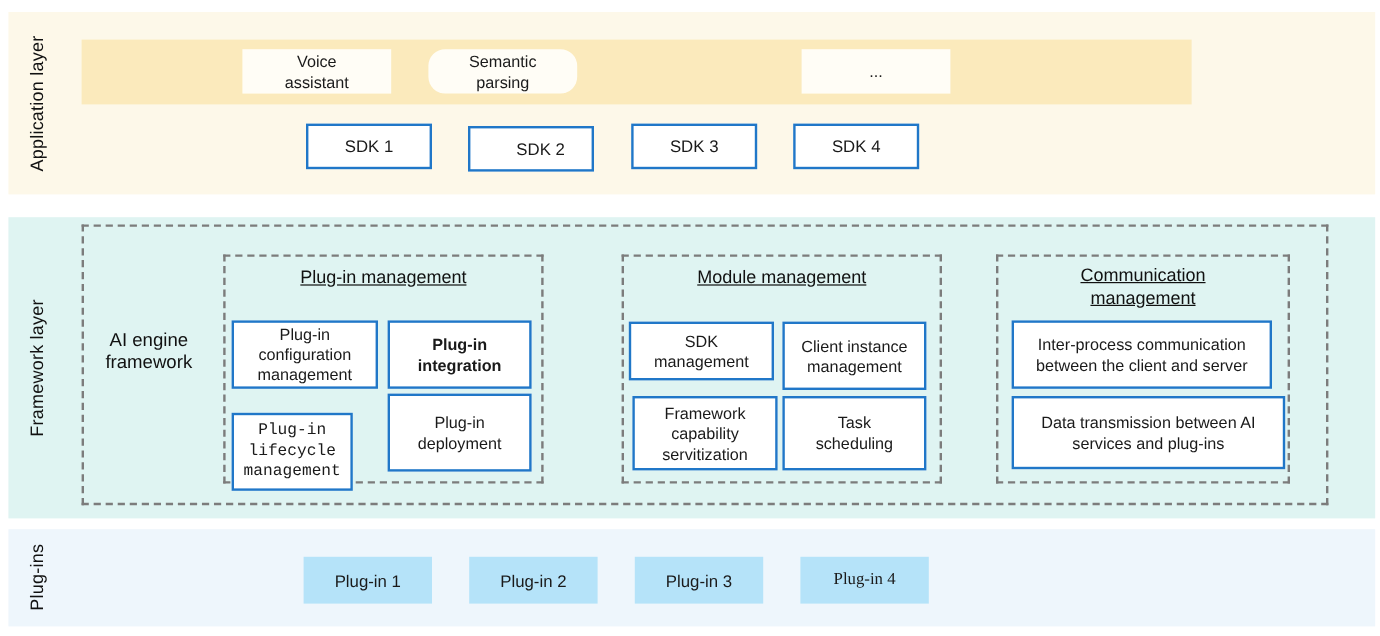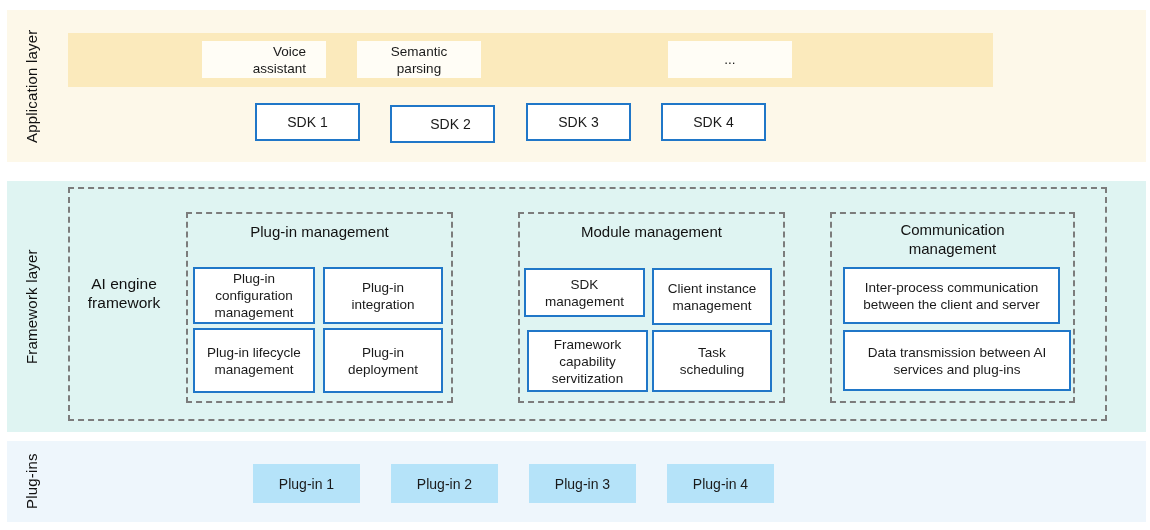--- a/index.html
+++ b/index.html
@@ -34,21 +34,21 @@
     display:flex; align-items:center; justify-content:center;
     font-size:14px;
   }
 
   .dashed {
     position:absolute; border:2px dashed #7c7c7c; box-sizing:border-box; background:transparent;
   }
   .outer-frame { left:68px; top:187px; width:1039px; height:234px; }
   .grp-title {
     position:absolute; text-align:center; font-size:15px; line-height:19px; color:#111;
-    display:flex; align-items:flex-start; justify-content:center;
+    display:flex; align-items:flex-start; justify-content:center;text-decoration:underline;
   }
   .grp-title span { display:inline-block; max-width:160px; }
 
   .wbox {
     position:absolute; background:#ffffff; border:2px solid #2077c8; box-sizing:border-box;
     display:flex; align-items:center; justify-content:center; text-align:center;
     font-size:13.5px; line-height:17px;
   }
   .wbox span { display:inline-block; }
 
@@ -65,24 +65,24 @@
 </head>
 <body>
 
 <div class="canvas">
 
   <div class="section sec-app"></div>
   <div class="vlabel" style="top:10px; height:152px;">Application layer</div>
 
   <div class="band"></div>
 
-  <div class="app-box" style="left:202px;text-align:right;">
+  <div class="app-box" style="left:202px;">
     <span>Voice assistant</span>
     </div>
-  <div class="app-box" style="left:357px;">
+  <div class="app-box" style="left:357px;border-radius:14px;">
     <span>Semantic parsing</span>
     </div>
   <div class="app-box" style="left:668px;">
     <span>...</span>
     </div>
 
   <div class="sdk-box" style="left:255px;">
     <span>SDK 1</span>
     </div>
   <div class="sdk-box" style="left:390px; top:105px;padding-left:16px;">
@@ -102,24 +102,24 @@
   <div class="engine-label">AI engine framework</div>
 
   <div class="dashed" style="left:186px; top:212px; width:267px; height:191px;"></div>
   <div class="grp-title" style="left:186px; top:222px; width:267px;">
     <span style="max-width:260px;">Plug-in management</span>
     </div>
 
   <div class="wbox" style="left:193px; top:267px; width:122px; height:57px;">
     <span style="max-width:100px;">Plug-in configuration management</span>
     </div>
-  <div class="wbox" style="left:323px; top:267px; width:120px; height:57px;">
+  <div class="wbox" style="left:323px; top:267px; width:120px; height:57px;font-weight:bold;">
     <span style="max-width:80px;">Plug-in integration</span>
     </div>
-  <div class="wbox" style="left:193px; top:328px; width:122px; height:65px;">
+  <div class="wbox" style="left:193px; top:344px; width:101px; height:65px;font-family:Liberation Mono, monospace;">
     <span style="max-width:95px;">Plug-in lifecycle management</span>
     </div>
   <div class="wbox" style="left:323px; top:328px; width:120px; height:65px;">
     <span style="max-width:86px;">Plug-in deployment</span>
     </div>
 
   <div class="dashed" style="left:518px; top:212px; width:267px; height:191px;"></div>
   <div class="grp-title" style="left:518px; top:222px; width:267px;">
     <span style="max-width:260px;">Module management</span>
     </div>
@@ -154,17 +154,17 @@
 
   <div class="plug-chip" style="left:253px;">
     <span>Plug-in 1</span>
     </div>
   <div class="plug-chip" style="left:391px;">
     <span>Plug-in 2</span>
     </div>
   <div class="plug-chip" style="left:529px;">
     <span>Plug-in 3</span>
     </div>
-  <div class="plug-chip" style="left:667px;">
+  <div class="plug-chip" style="left:667px;font-family:Liberation Serif, serif;">
     <span>Plug-in 4</span>
     </div>
 
 </div>
 
 </body></html>

